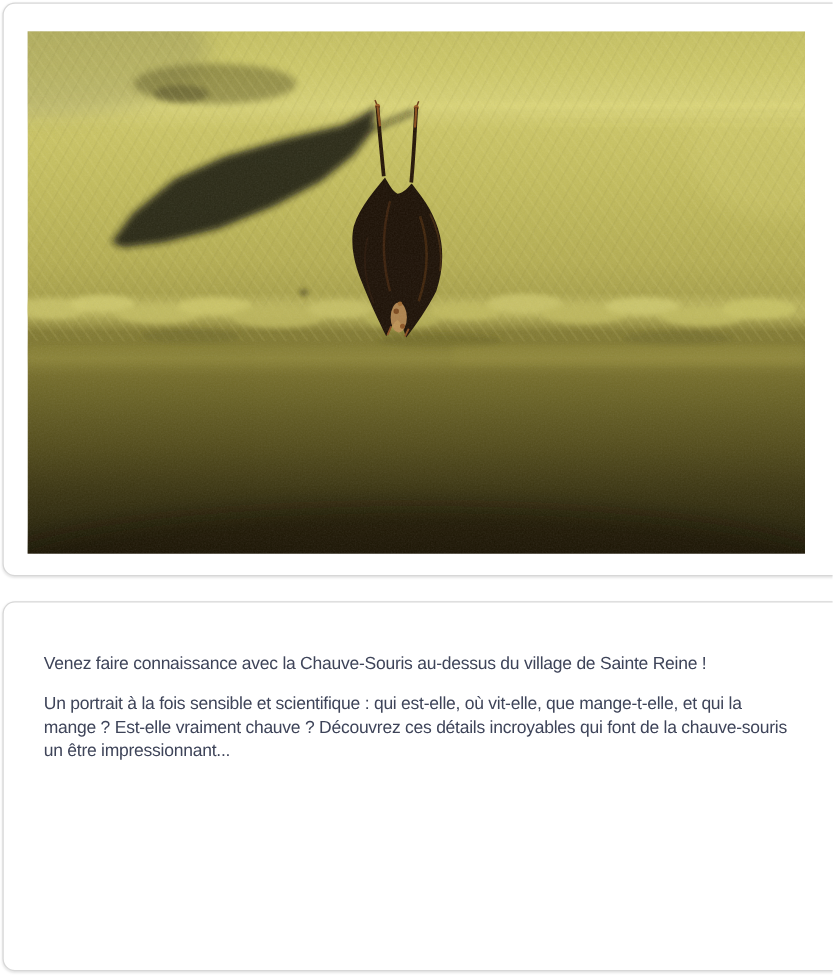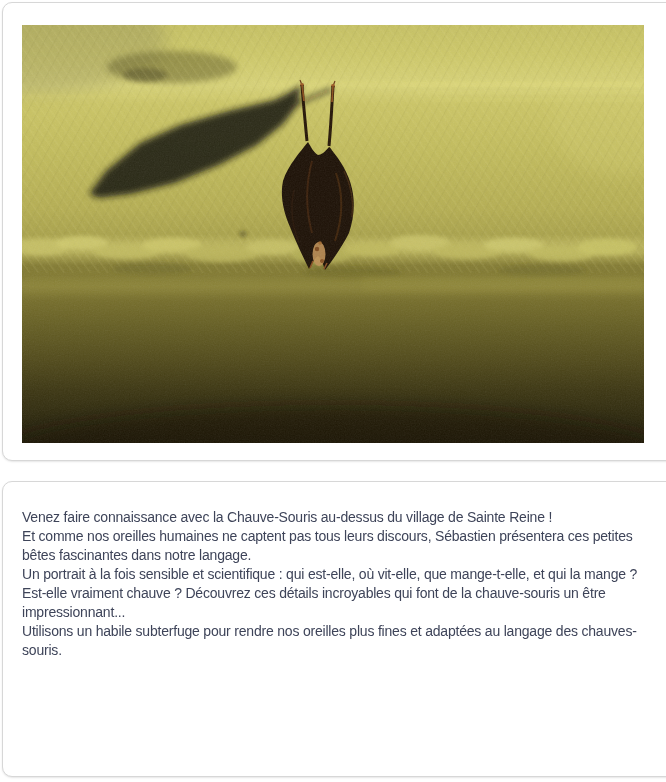--- a/index.html
+++ b/index.html
@@ -20,21 +20,21 @@
   .photo-card{margin-top:2px;height:459px;padding:22px 0 17px 19px;}
   .text-card{margin-top:20px;height:296px;padding:26px 24px 21px 19px;}
   svg.photo{display:block;width:622px;height:418px;}
   .paragraphs{
     width:622px;
     color:#3e4459;
     font-size:14px;
     line-height:19px;
     letter-spacing:-0.2px;
   }
-  .paragraphs p{margin:0;padding:0;}
+  .paragraphs p{margin:13px;padding:0;}
 </style>
 </head>
 <body>
 
 <div class="page">
 
   <section class="card photo-card">
     <svg class="photo" viewBox="0 0 622 418" preserveAspectRatio="none" xmlns="http://www.w3.org/2000/svg">
       <defs>
         <linearGradient id="wall" x1="0" y1="0" x2="0" y2="1">
@@ -161,19 +161,17 @@
         <path d="M302,244 L305,238" stroke="#8a4e22" stroke-width="1.5" fill="none"></path>
       </g>
 
       <rect x="0" y="0" width="622" height="418" filter="url(#grain)" opacity="0.10"></rect>
     </svg>
   </section>
 
   <section class="card text-card">
     <div class="paragraphs" style="color: rgb(62, 68, 89);">
         <p>Venez faire connaissance avec la Chauve-Souris au-dessus du village de Sainte Reine !</p>
-        <p>Et comme nos oreilles humaines ne captent pas tous leurs discours, Sébastien présentera ces petites bêtes fascinantes dans notre langage.</p>
         <p>Un portrait à la fois sensible et scientifique : qui est-elle, où vit-elle, que mange-t-elle, et qui la mange ?  Est-elle vraiment chauve ? Découvrez ces détails incroyables qui font de la chauve-souris un être impressionnant...</p>
-        <p>Utilisons un habile subterfuge pour rendre nos oreilles plus fines et adaptées au langage des chauves-souris.</p>
       </div>
   </section>
 
 </div>
 
 </body></html>

